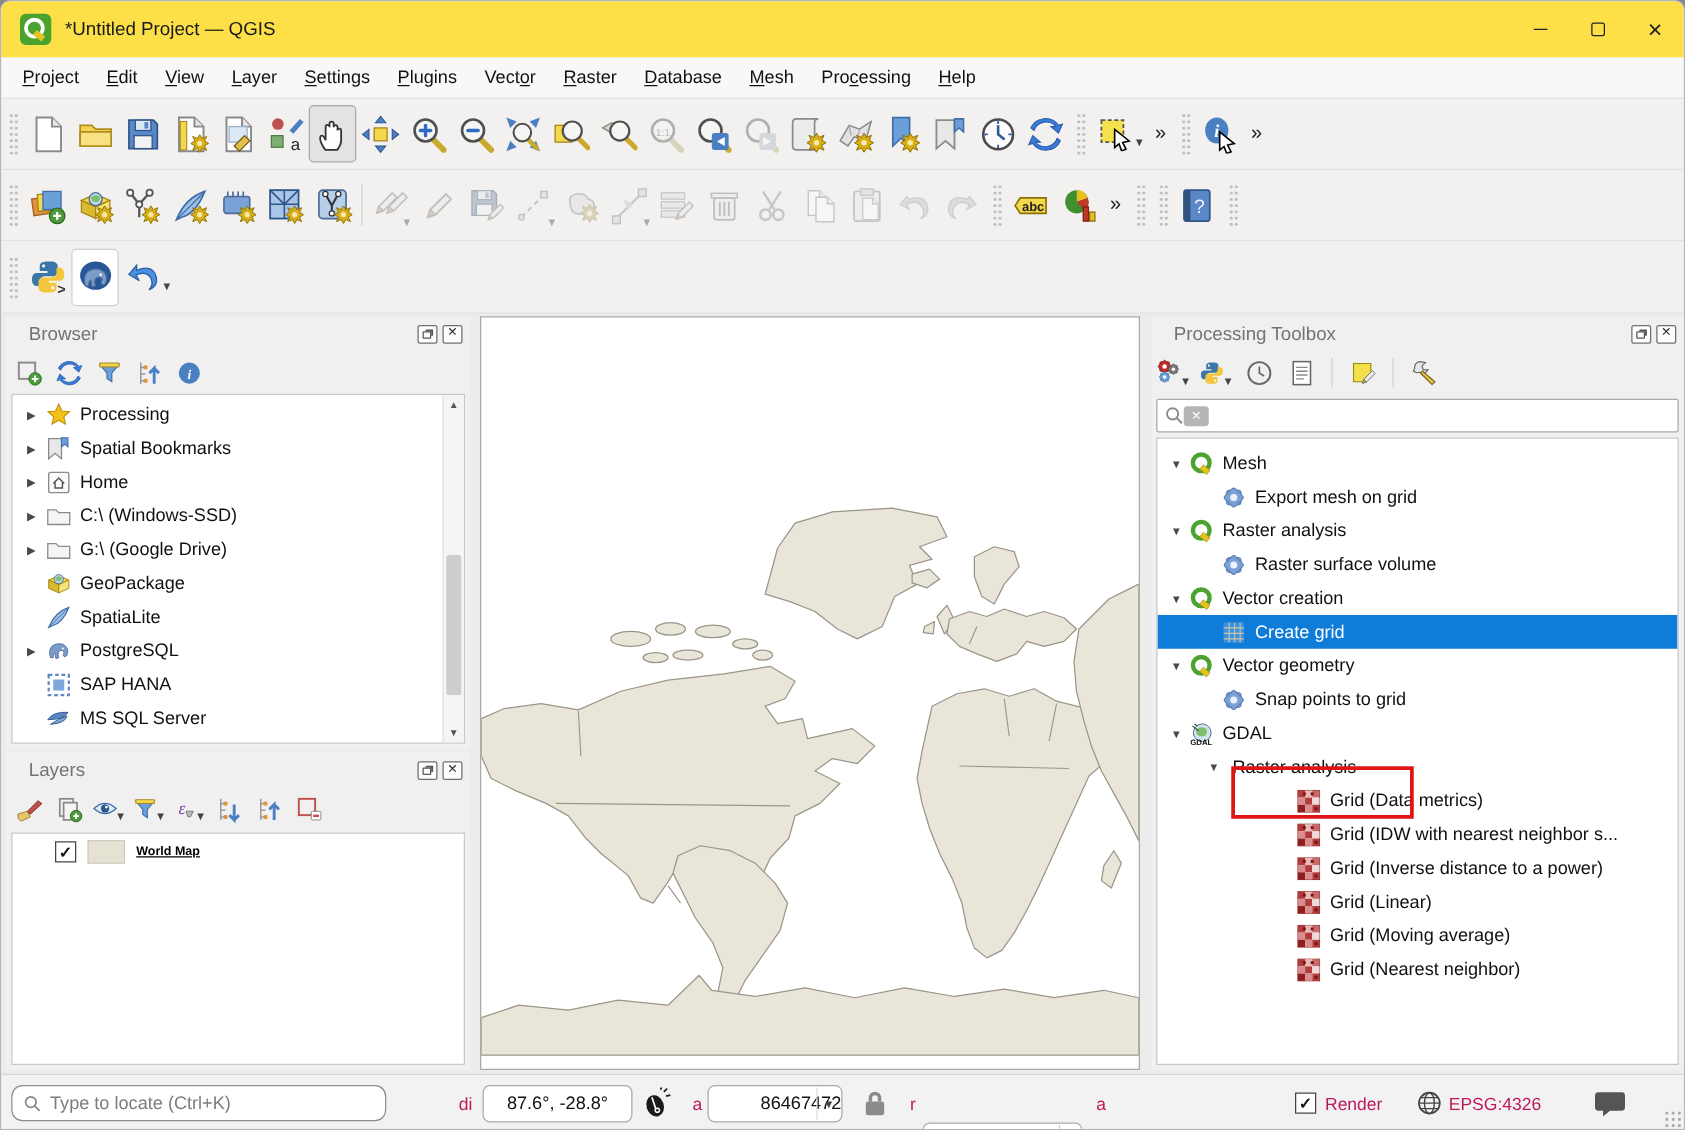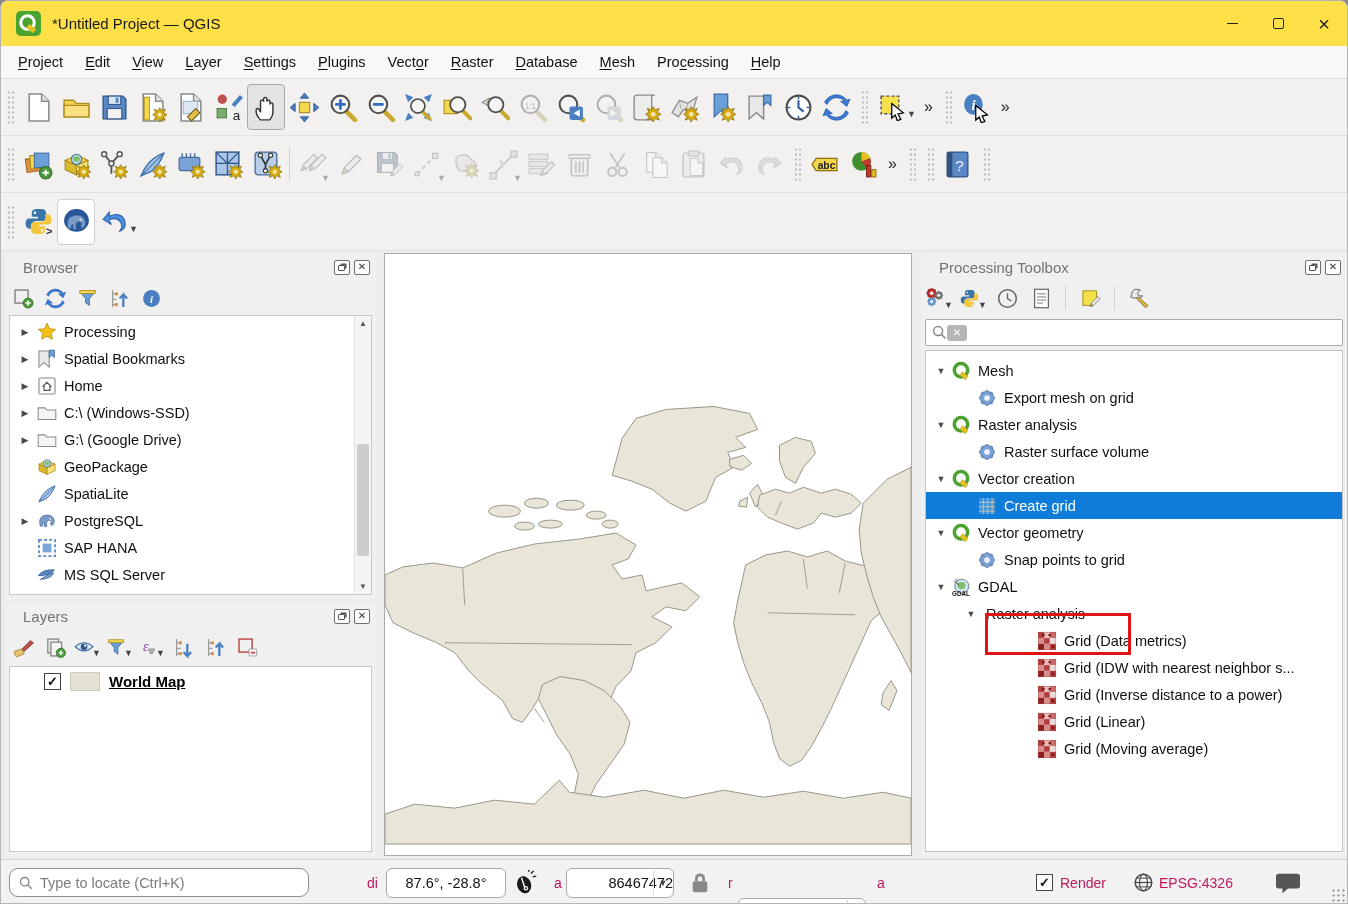--- a/index.html
+++ b/index.html
@@ -71,21 +71,21 @@
   #browser-thumb { position:absolute; left:2px; right:2px; top:128px; height:112px; background:#cdcdcd; border-radius:2px; }
   .brow { padding-left:8px; }
   .brow .expander { width:14px; }
 
   
   #layers { left:4px; top:601px; width:371px; height:254px; }
   #layers .panel-content { top:64px; }
   .layer-row { display:flex; align-items:center; height:28px; padding-left:34px; gap:9px; }
   .layer-check { width:17px; height:17px; border:1.5px solid #444; background:#fff; display:flex; align-items:center; justify-content:center; font-size:13px; font-weight:bold; color:#111; }
   .layer-swatch { width:30px; height:19px; background:#e5e2d4; border:1px solid #cfccc0; }
-  .layer-label { font-size:15px; font-weight:bold; text-decoration:underline; color:#000; }
+  .layer-label { font-size:10px; font-weight:bold; text-decoration:underline; color:#000; }
 
   
   #map-canvas { position:absolute; left:383px; top:252px; width:528px; height:603px; background:#fff; border:1px solid #a9a9a9; }
   #map-canvas svg { width:100%; height:100%; display:block; }
 
   
   #ptoolbox { left:920px; top:252px; width:426px; height:603px; }
   #ptoolbox .panel-toolbar { gap:6px; }
   #psearch { position:absolute; left:4px; right:4px; top:66px; height:27px; background:#fff; border:1px solid #a9a9a9; border-radius:2px; display:flex; align-items:center; padding:0 6px; }
   #psearch-text { flex:1; font-size:15px; color:#000; margin-left:7px; }
@@ -1076,20 +1076,26 @@
                 <use href="#g-redgrid"></use>
               </svg></span>
             <span>Grid (Linear)</span>
           </div>
         <div class="trow prow d2">
             <span class="ticon"><svg>
                 <use href="#g-redgrid"></use>
               </svg></span>
             <span>Grid (Moving average)</span>
           </div>
+        <div class="trow prow d2">
+            <span class="ticon"><svg>
+                <use href="#g-redgrid"></use>
+              </svg></span>
+            <span>Grid (Nearest neighbor)</span>
+          </div>
       </div>
       <div id="red-box"></div>
     </div>
   </div>
 
   <div id="statusbar">
     <div id="locator" class="sb-abs">
       <svg width="14" height="14" viewBox="0 0 16 16">
           <circle cx="6.5" cy="6.5" r="4.8" fill="none" stroke="#888" stroke-width="1.6"></circle>
           <line x1="10" y1="10" x2="14.5" y2="14.5" stroke="#888" stroke-width="1.6"></line>

